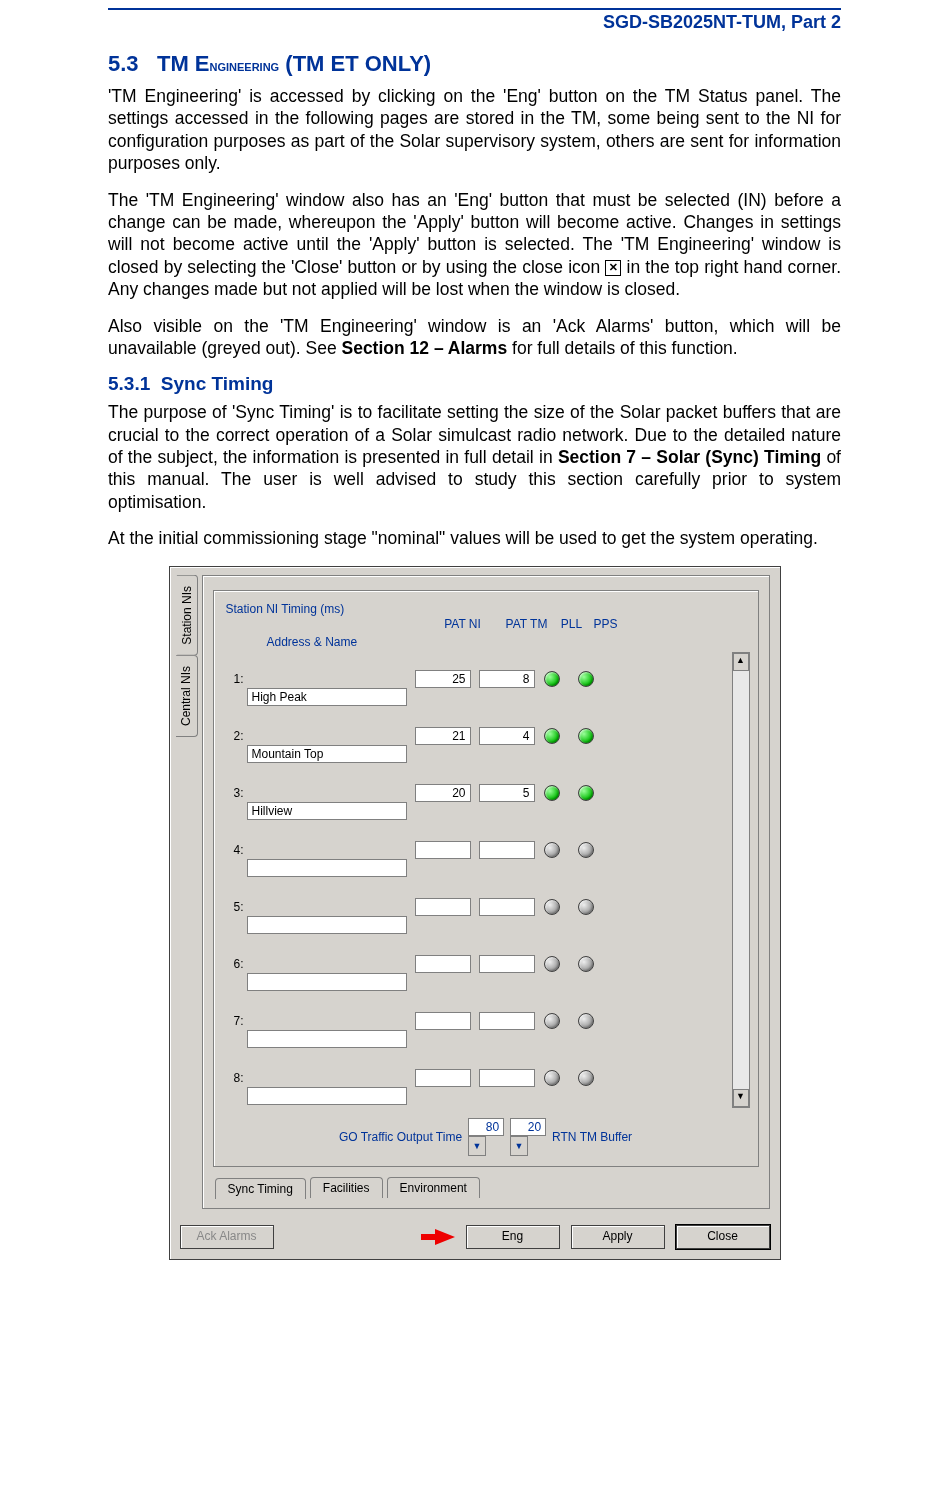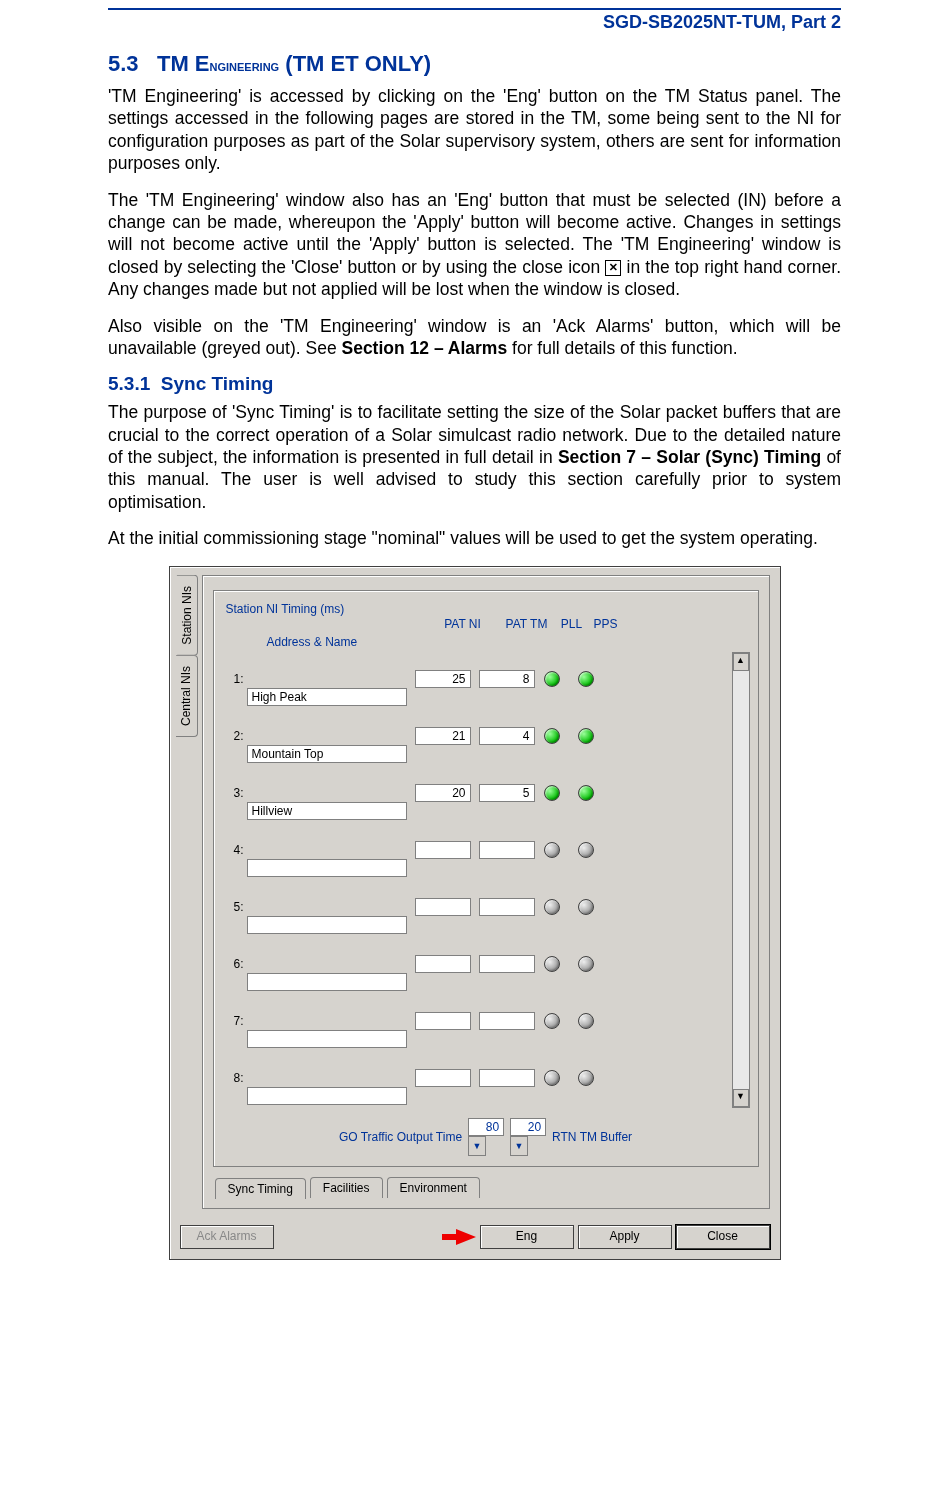--- a/index.html
+++ b/index.html
@@ -129,21 +129,21 @@
   .bottom-controls { display:flex; align-items:center; justify-content:center; gap:6px; margin-top:10px; font-size:12px; color:#003399; }
   .combo { display:inline-flex;flex-direction:column; }
   .combo .inp { width:36px; text-align:right; }
   .combo .arrow { width:16px; height:18px; border:1px solid #808080; background:#d6d3ce; font-size:9px; display:flex; align-items:center; justify-content:center; }
   .htabs { display:flex; gap:4px; margin:10px 0 0 2px; }
   .htab {
     background:#d6d3ce; border:1px solid #808080; border-bottom:none;
     padding:3px 12px; font-size:12px; border-radius:4px 4px 0 0;
   }
   .htab.active { position:relative; top:1px; background:#d6d3ce; }
-  .btnbar { display:flex; gap:4px; justify-content:flex-end; padding:8px 10px 10px 10px; align-items:center; }
+  .btnbar { display:flex; gap:11px; justify-content:flex-end; padding:8px 10px 10px 10px; align-items:center; }
   .wbtn {
     min-width:72px; height:22px; background:#d6d3ce; border:1px solid #404040;
     box-shadow: 1px 1px 0 #fff inset; font-size:12px; text-align:center; line-height:20px;
     padding:0 10px;
   }
   .wbtn.disabled { color:#888; }
   .wbtn.default { box-shadow: 0 0 0 1px #000, 1px 1px 0 #fff inset; }
   .red-arrow {
     width:0; height:0; border-top:8px solid transparent; border-bottom:8px solid transparent;
     border-left:20px solid #e00; margin-left:auto;

